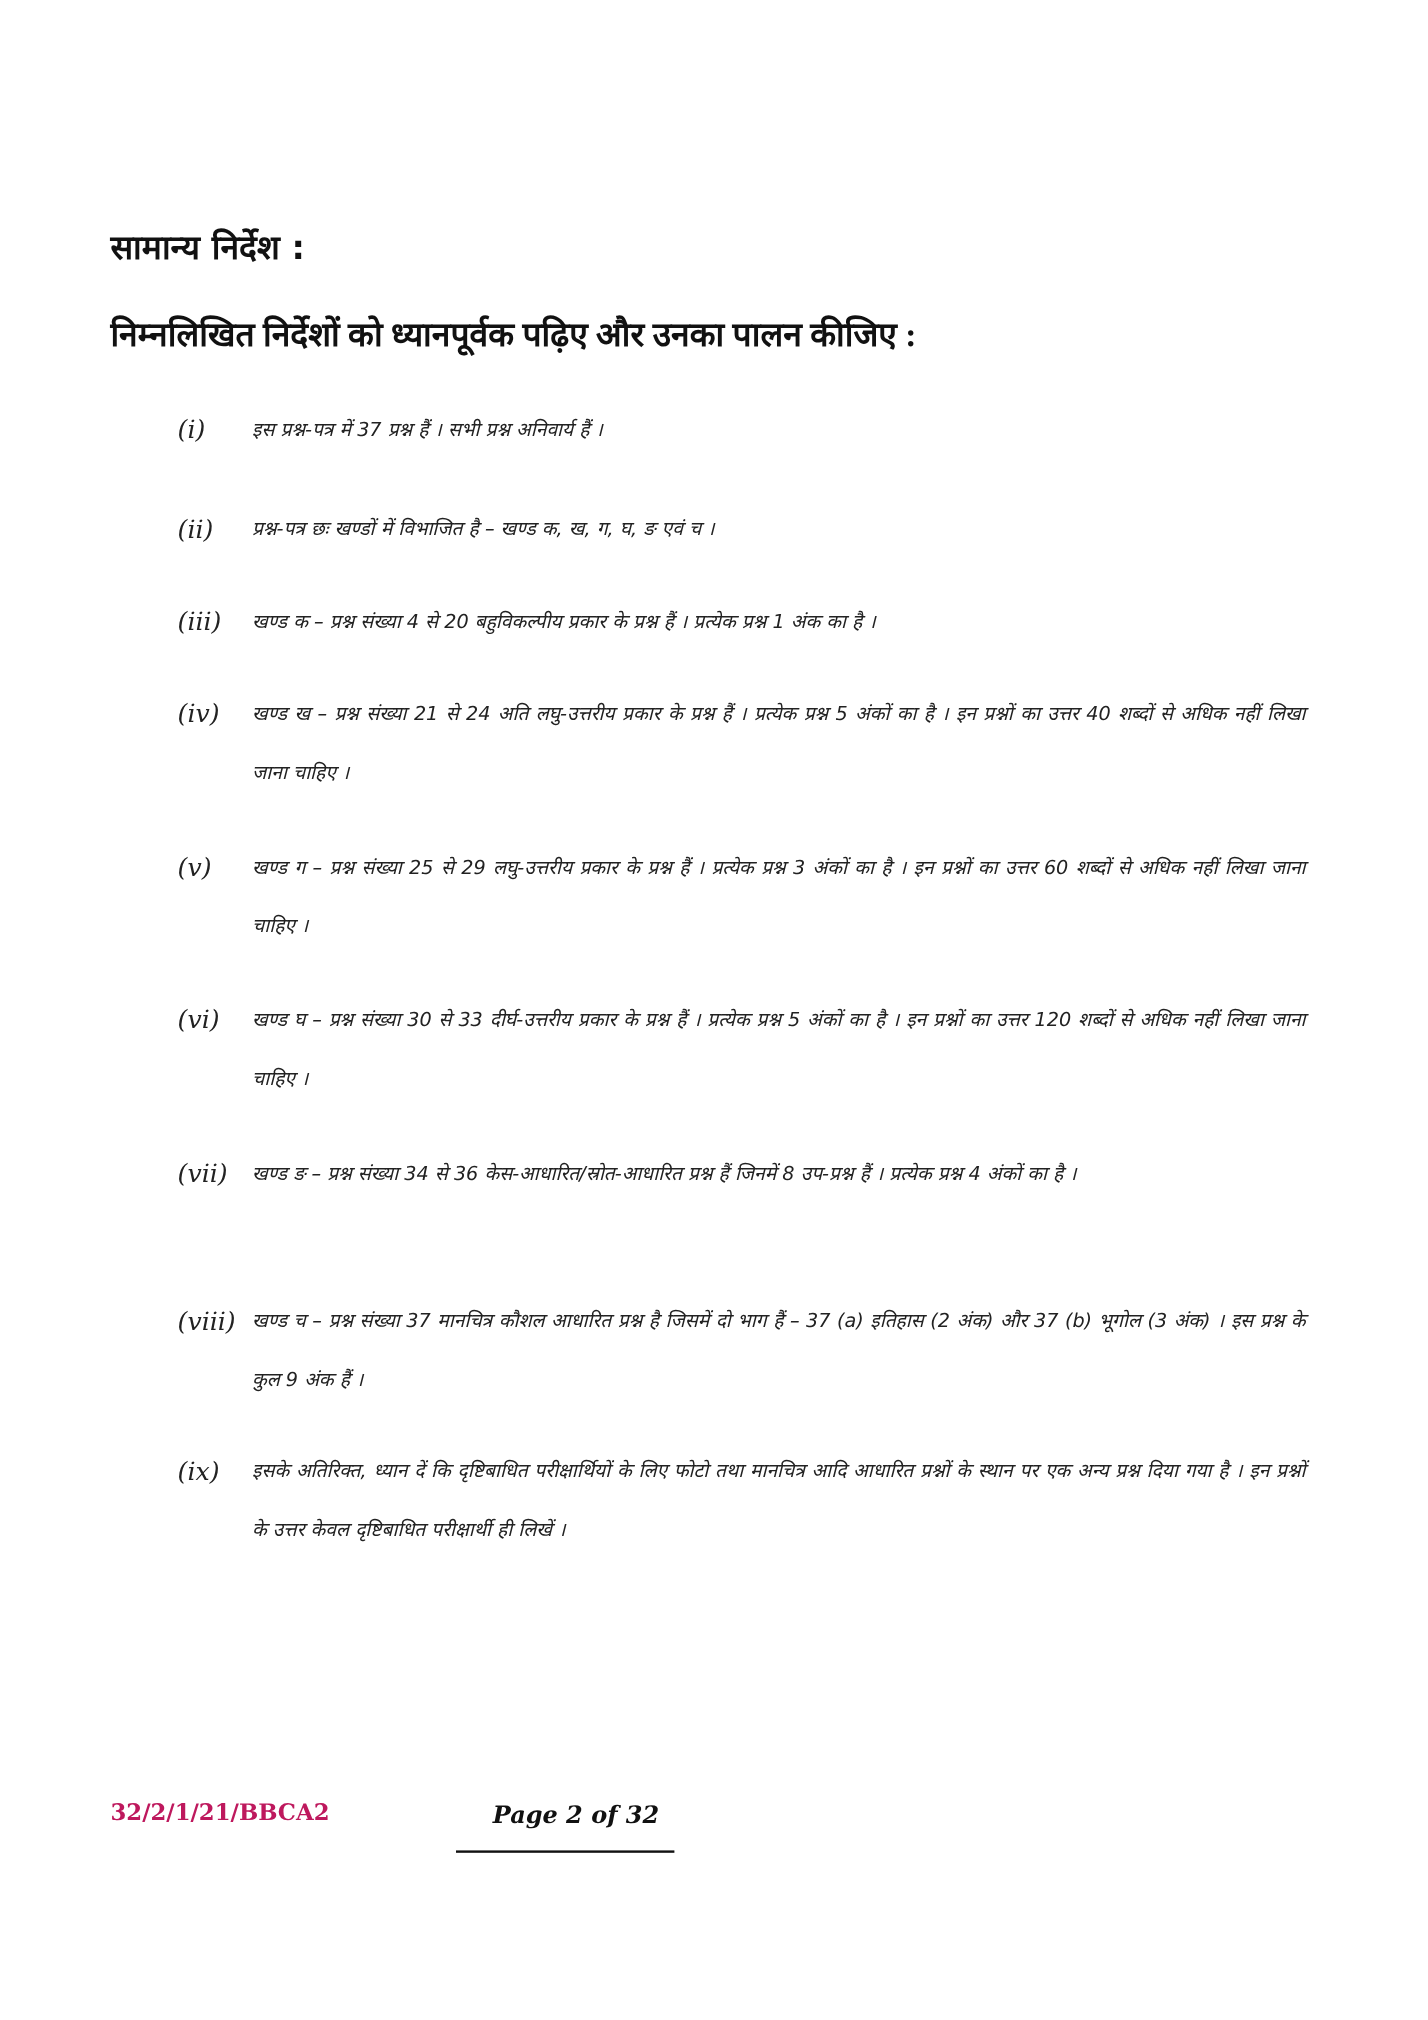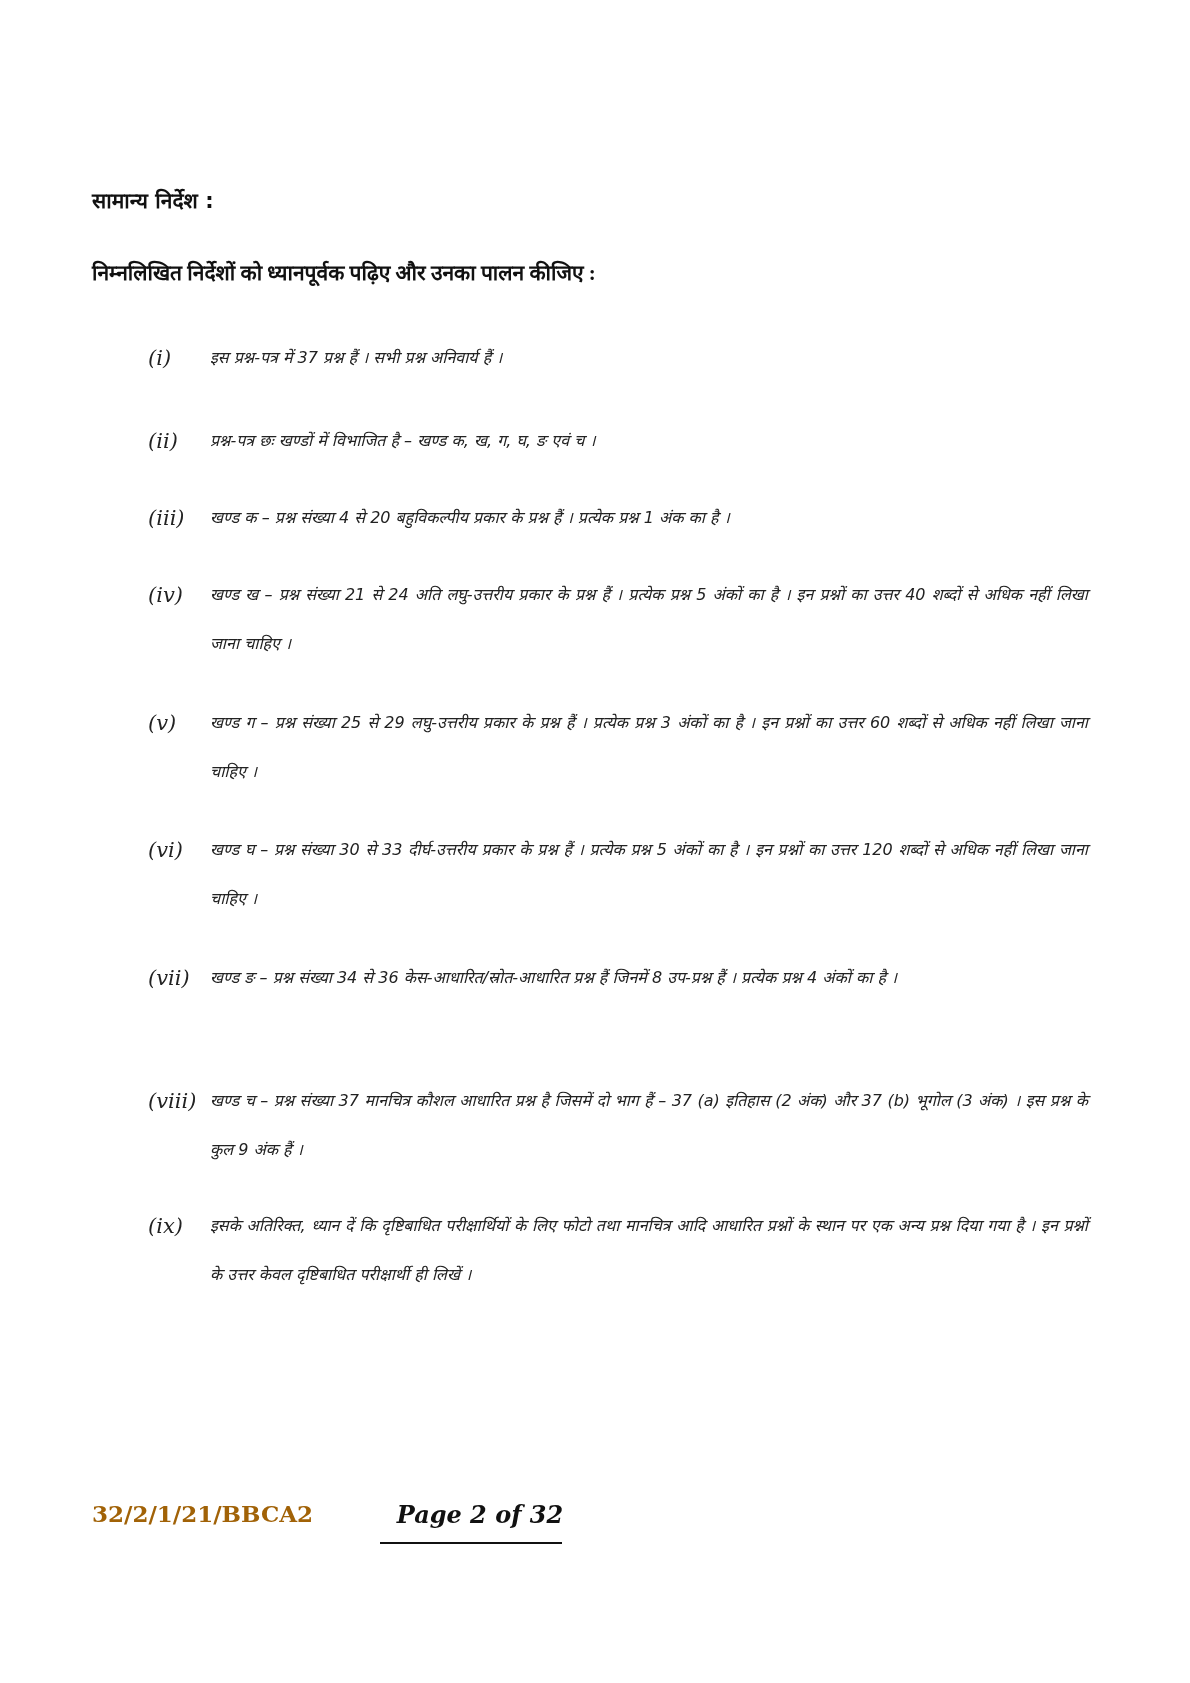--- a/index.html
+++ b/index.html
@@ -1,22 +1,22 @@
 <!DOCTYPE html>
 <html><head>
 <meta charset="utf-8">
 <style>
   html, body { margin: 0; padding: 0; background: #ffffff; }
   body { width: 1190px; height: 1683px; position: relative; overflow: hidden; color: #111; font-family: "DejaVu Serif", serif; }
-  .h { position: absolute; left: 92px; font-family: "DejaVu Sans", sans-serif; font-weight: bold; font-size: 21px; color: #111; white-space: nowrap; }
+  .h { position: absolute; left: 92px; font-family: "DejaVu Sans", sans-serif; font-weight: bold; font-size: 28px; color: #111; white-space: nowrap; }
   .item { position: absolute; left: 148px; width: 940px; }
   .lbl { position: absolute; left: 0; top: 0; font-family: "DejaVu Serif", serif; font-style: italic; font-size: 21px; color: #222; }
   .txt { position: absolute; left: 62px; right: 0; top: 0; font-family: "DejaVu Sans", sans-serif; font-style: italic; font-size: 16px; line-height: 49px; margin-top: -13px; color: #222; text-align: justify; }
-  .footer-code { position: absolute; left: 92px; top: 1500px; font-family: "DejaVu Serif", serif; font-weight: bold; font-size: 23px; color: #a16207; }
-  .footer-page { position: absolute; left: 380px; top: 1500px; width: 200px; text-align: center; font-family: "DejaVu Serif", serif; font-weight: bold; font-style: italic; font-size: 24px; color: #111; }
+  .footer-code { position: absolute; left: 92px; top: 1500px; font-family: "DejaVu Serif", serif; font-weight: bold; font-size: 19px; color: #be185d; }
+  .footer-page { position: absolute; left: 380px; top: 1500px; width: 200px; text-align: center; font-family: "DejaVu Serif", serif; font-weight: bold; font-style: italic; font-size: 20px; color: #111; }
   .footer-line { position: absolute; left: 380px; top: 1542px; width: 182px; height: 2px; background: #111; }
 </style>
 </head>
 <body>
 
 <div class="h" style="top:186px;">सामान्य निर्देश :</div>
 <div class="h" style="top:258px;font-family:Liberation Serif, serif;">निम्नलिखित निर्देशों को ध्यानपूर्वक पढ़िए और उनका पालन कीजिए :</div>
 
 <div class="item" style="top:346px;">
   <span class="lbl">(i)</span>

